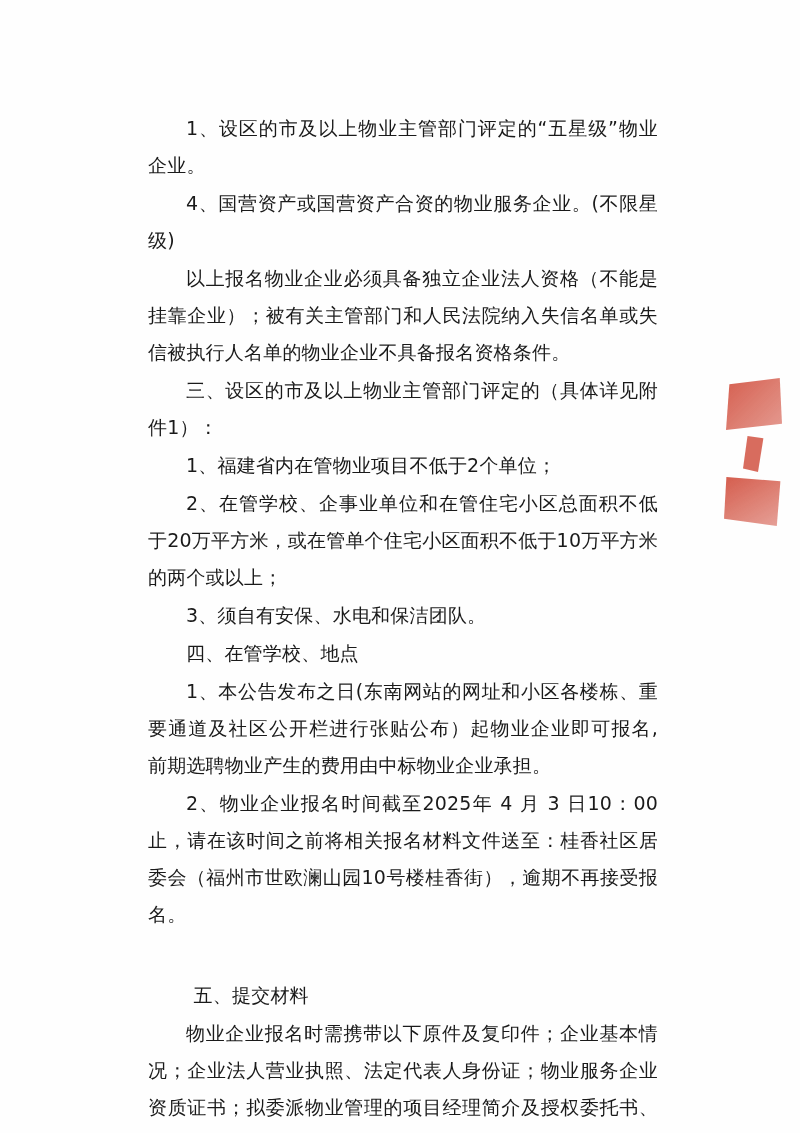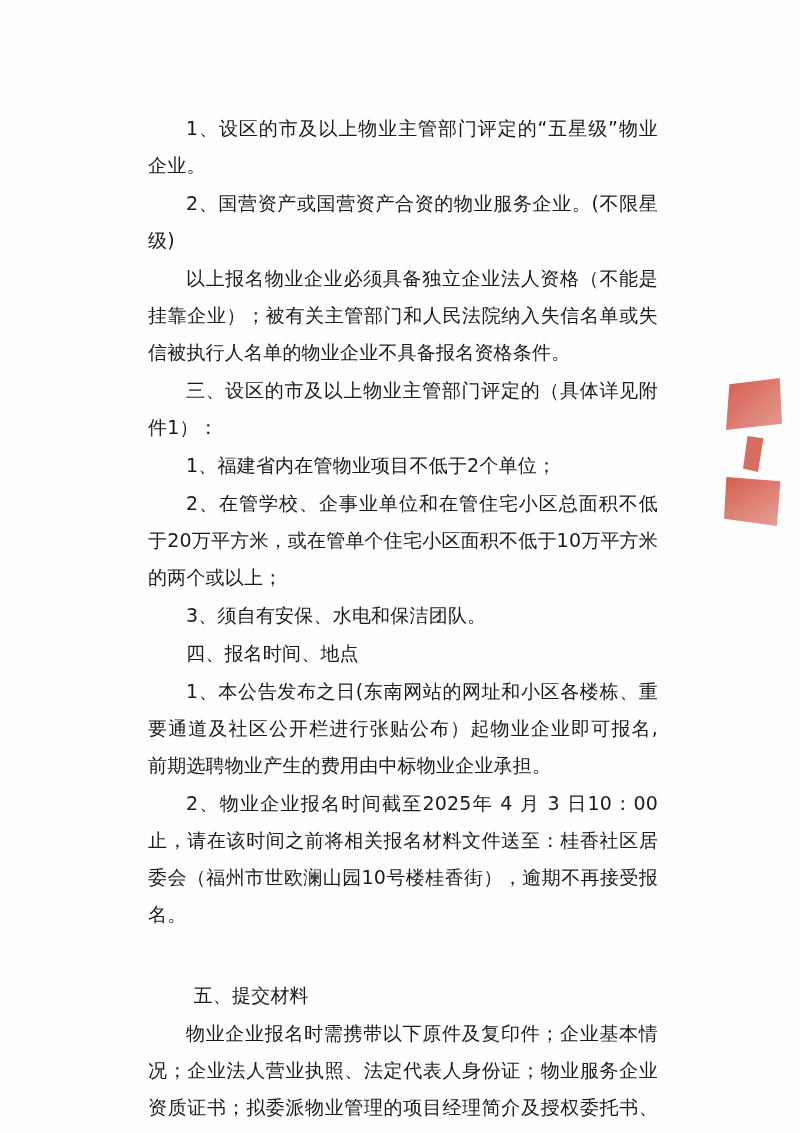--- a/index.html
+++ b/index.html
@@ -92,27 +92,27 @@
     clip-path: polygon(4% 6%, 94% 14%, 88% 100%, 0% 86%);
   }
 </style>
 </head>
 <body>
 
 <div class="page">
 
   <div class="doc-body">
     <p class="para indent">1、设区的市及以上物业主管部门评定的“五星级”物业企业。</p>
-    <p class="para indent">2、国营资产或国营资产合资的物业服务企业。(不限星级)</p>
+    <p class="para indent">4、国营资产或国营资产合资的物业服务企业。(不限星级)</p>
     <p class="para indent">以上报名物业企业必须具备独立企业法人资格（不能是挂靠企业）；被有关主管部门和人民法院纳入失信名单或失信被执行人名单的物业企业不具备报名资格条件。</p>
     <p class="para indent">三、设区的市及以上物业主管部门评定的（具体详见附件1）：</p>
     <p class="para indent">1、福建省内在管物业项目不低于2个单位；</p>
     <p class="para indent">2、在管学校、企事业单位和在管住宅小区总面积不低于20万平方米，或在管单个住宅小区面积不低于10万平方米的两个或以上；</p>
     <p class="para indent">3、须自有安保、水电和保洁团队。</p>
-    <p class="para indent">四、报名时间、地点</p>
+    <p class="para indent">四、在管学校、地点</p>
     <p class="para indent">1、本公告发布之日(东南网站的网址和小区各楼栋、重要通道及社区公开栏进行张贴公布）起物业企业即可报名, 前期选聘物业产生的费用由中标物业企业承担。</p>
     <p class="para indent">2、物业企业报名时间截至2025年 4 月 3 日10：00止，请在该时间之前将相关报名材料文件送至：桂香社区居委会（福州市世欧澜山园10号楼桂香街），逾期不再接受报名。</p>
     <p class="para indent-wide">五、提交材料</p>
     <p class="para indent">物业企业报名时需携带以下原件及复印件；企业基本情况；企业法人营业执照、法定代表人身份证；物业服务企业资质证书；拟委派物业管理的项目经理简介及授权委托书、项目经理岗位证书及身份证；企业信用评价和在管住宅项目基本情况介绍及业绩证明（物业企</p>
   </div>
 
   <div class="seal">
     <div class="seal-block seal-top"></div>
     <div class="seal-block seal-mid"></div>
     <div class="seal-block seal-bot"></div>

